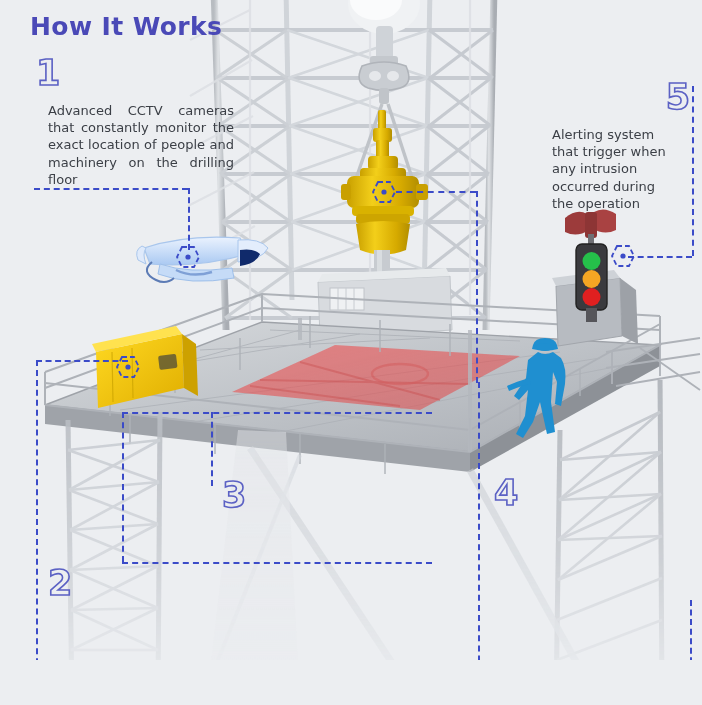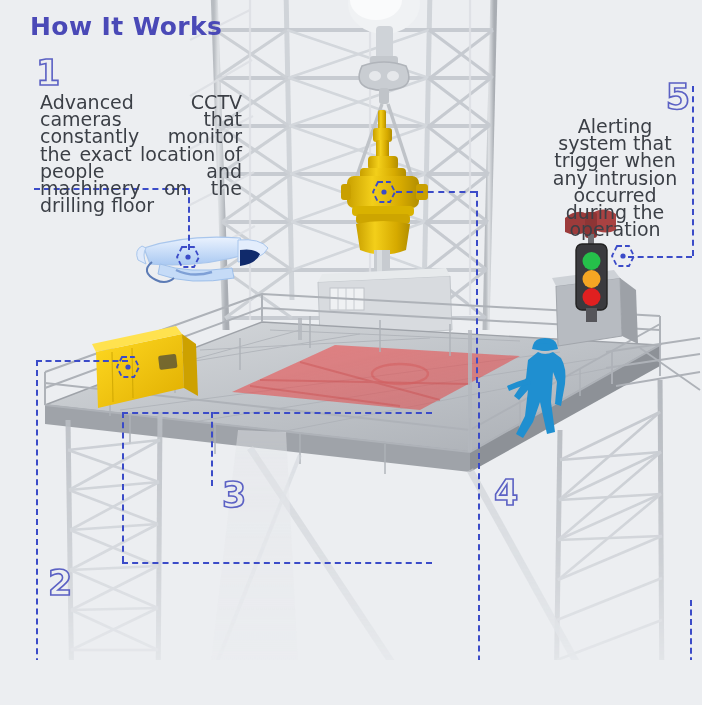--- a/index.html
+++ b/index.html
@@ -29,26 +29,26 @@
     font-family:"DejaVu Sans", sans-serif;
     font-weight:bold;font-size:35px;line-height:34px;
     color:transparent;
     -webkit-text-stroke:1.6px #5b61c4;
     text-shadow:0 0 0 transparent;
     margin:0 0 2px 0;
   }
   .num.right{text-align:right;}
   .body{
     font-family:"DejaVu Sans", sans-serif;
-    font-size:19px;line-height:17.2px;
+    font-size:13px;line-height:17.2px;
     color:#3b3f46;
-    margin:4px;
+    margin:12px;
   }
   .body.just{text-align:justify;}
-  .body.right{text-align:center;}
+  .body.right{text-align:left;}
 
   
   .dash{position:absolute;z-index:30;}
   .dash.h{border-top:2px dashed #3b4bc8;height:0;}
   .dash.v{border-left:2px dashed #3b4bc8;width:0;}
 
   
   .target{position:absolute;z-index:33;width:26px;height:24px;}
 </style>
 </head>

